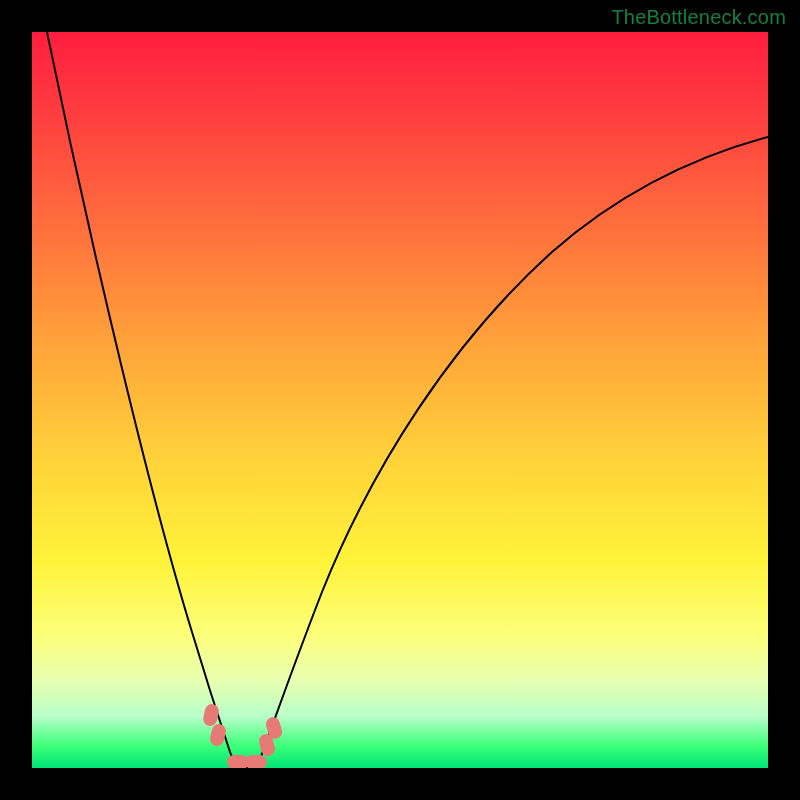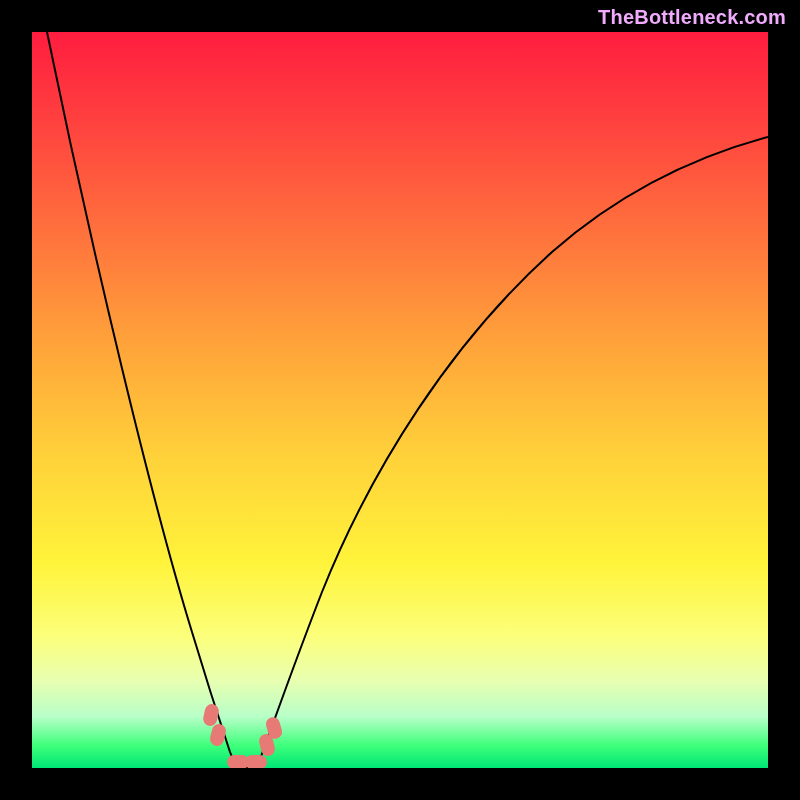--- a/index.html
+++ b/index.html
@@ -29,23 +29,23 @@
       #e9ffb0 88%,
       #b8ffc8 93%,
       #3dff7a 97%,
       #00e676 100%
     );
   }
   .watermark {
     position: absolute;
     top: 6px;
     right: 14px;
-    color: #f0abfc;
+    color: #15803d;
     font-size: 20px;
-    font-weight: 700;
+    font-weight: 400;
     letter-spacing: 0.2px;
     z-index: 5;
   }
   svg.curves {
     position: absolute;
     left: 32px;
     top: 32px;
     width: 736px;
     height: 736px;
     z-index: 2;

